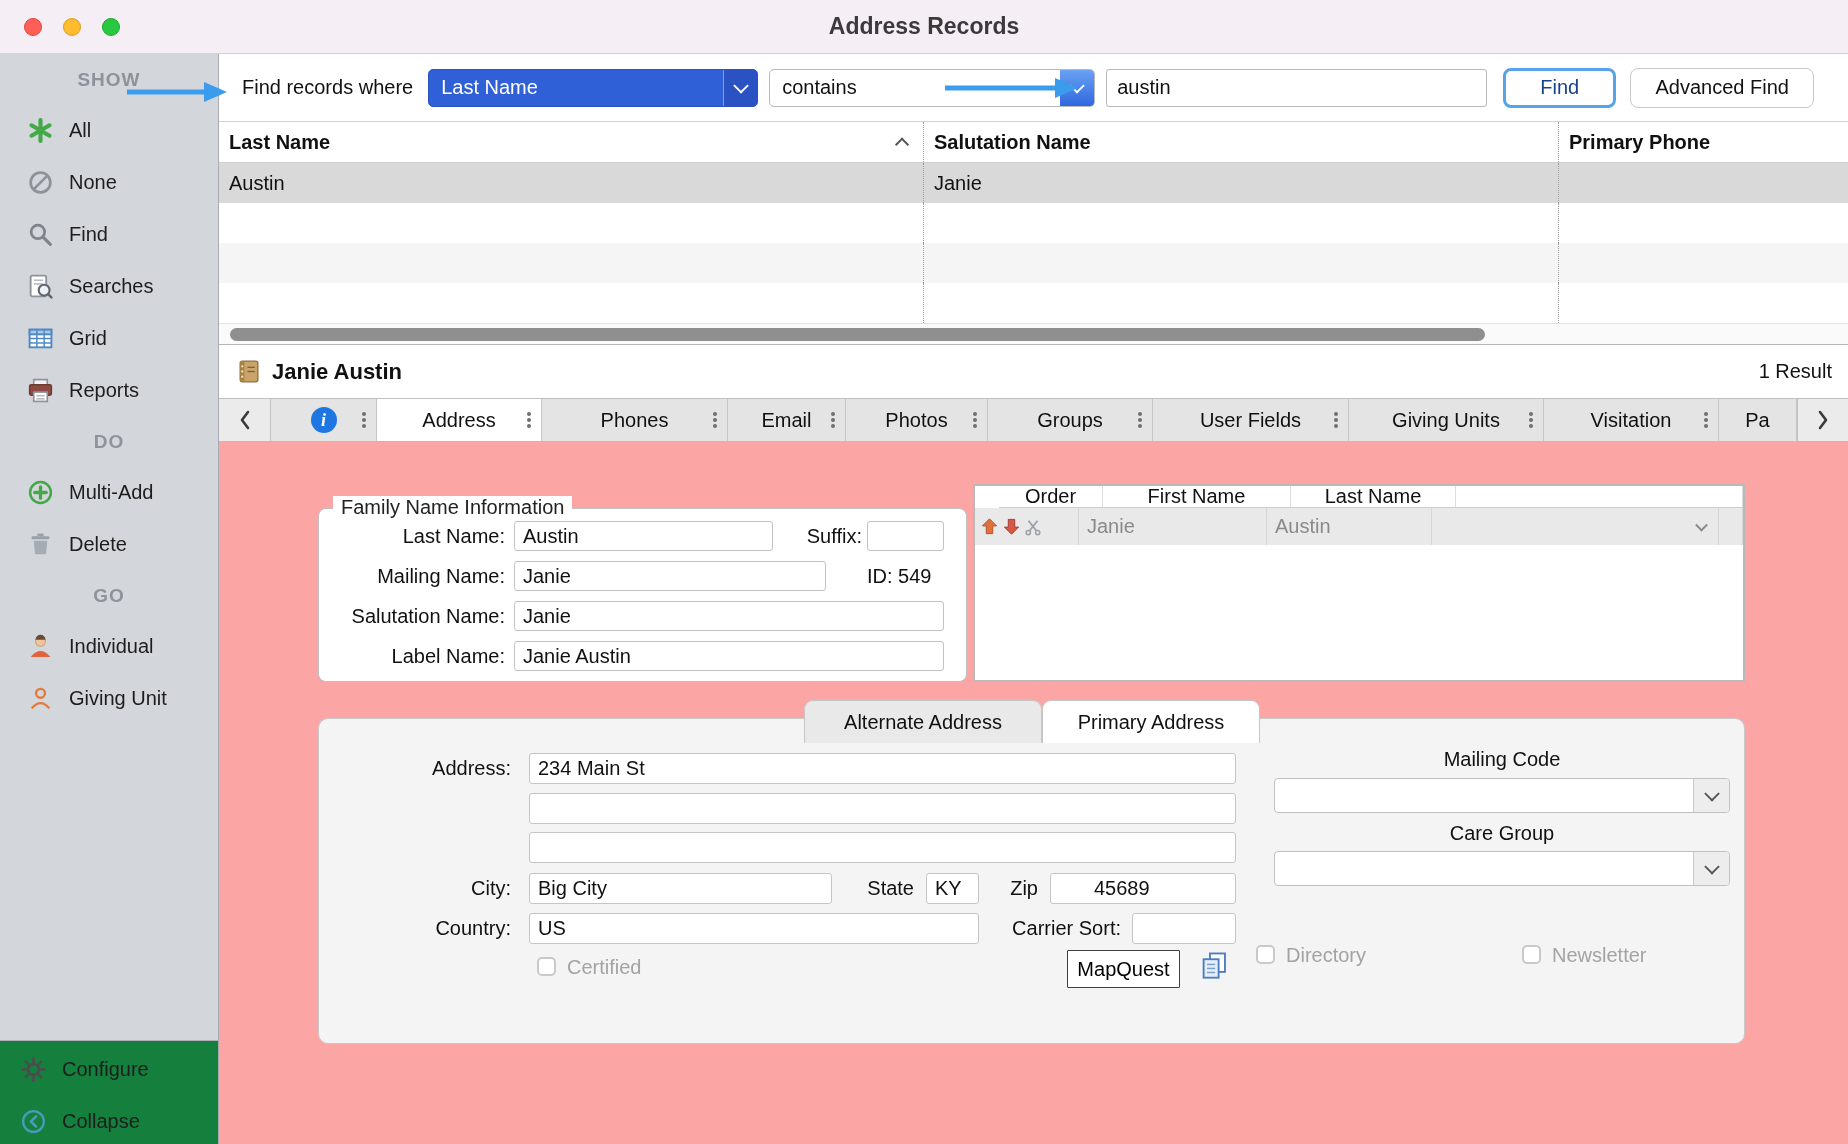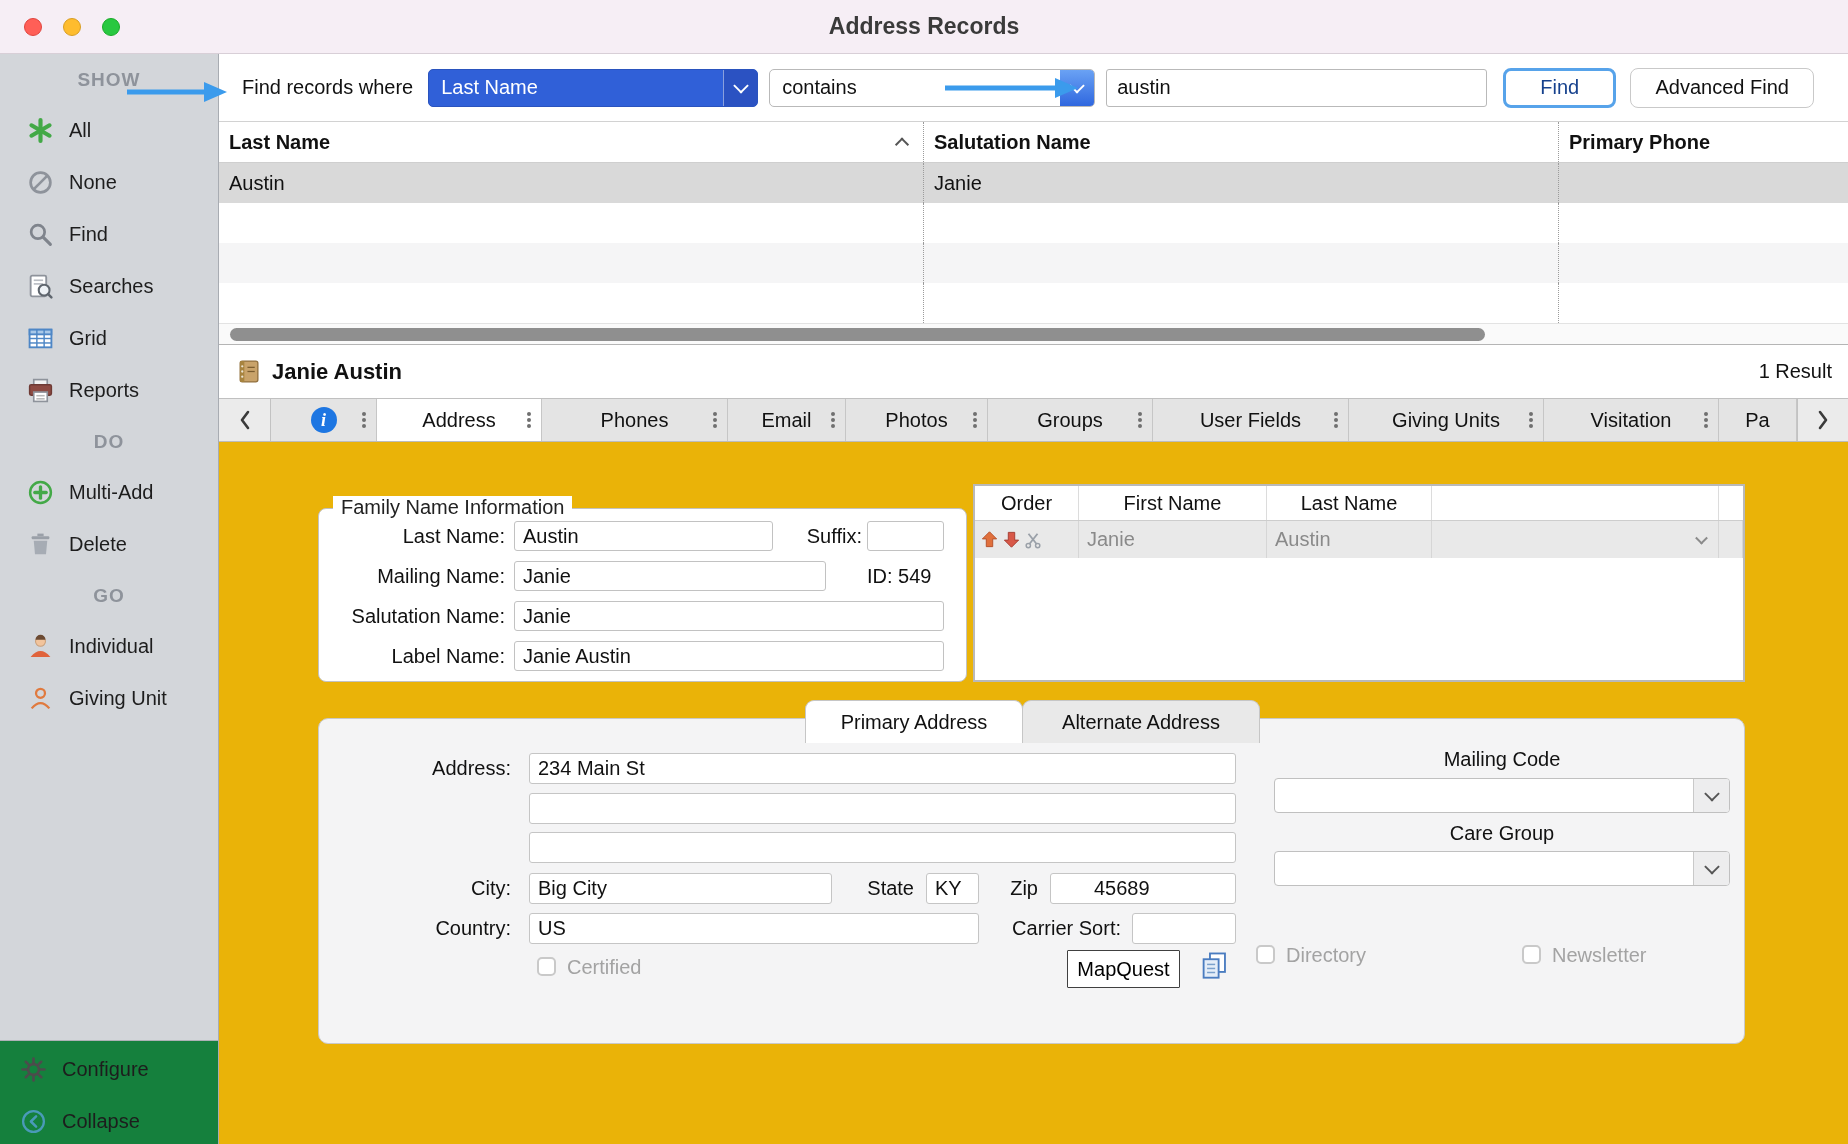--- a/index.html
+++ b/index.html
@@ -53,28 +53,28 @@
   .rec-count{margin-left:auto;font-size:20px;color:#111;}
   .tabbar{height:44px;background:#d5d5d5;border-top:1px solid #c0c0c0;border-bottom:1px solid #bcbcbc;display:flex;flex-shrink:0;}
   .tab-scroll{width:52px;background:#ebebeb;border-right:1px solid #c2c2c2;display:flex;align-items:center;justify-content:center;}
   .tab-scroll.right{width:51px;border-right:none;border-left:1px solid #c2c2c2;margin-left:auto;}
   .tab{position:relative;background:#e4e4e4;border-right:1px solid #c6c6c6;display:flex;align-items:center;justify-content:center;font-size:20px;color:#111;flex-shrink:0;}
   .tab.selected{background:#fff;}
   .tab-info{width:106px;}
   .info-i{width:26px;height:26px;border-radius:50%;background:#1d76e2;color:#fff;display:flex;align-items:center;justify-content:center;font-family:"Liberation Serif",serif;font-style:italic;font-weight:bold;font-size:18px;}
   .info-i::after{content:"i";}
   .dots{position:absolute;right:10px;top:50%;margin-top:-2px;width:4px;height:4px;border-radius:50%;background:#707070;box-shadow:0 -6px 0 #707070,0 6px 0 #707070;}
-  .form-area{flex:1;position:relative;background:#eab308;min-height:0;}
+  .form-area{flex:1;position:relative;background:#fca5a5;min-height:0;}
   .fieldset{position:absolute;left:99px;top:66px;width:649px;height:174px;border:1px solid #c2c2c2;border-radius:8px;background:#fff;}
   .legend{position:absolute;top:-13px;left:14px;background:#fff;padding:0 8px;font-size:20px;color:#222;}
   .flabel{position:absolute;text-align:right;font-size:20px;color:#111;height:30px;line-height:30px;white-space:nowrap;}
   .finput{position:absolute;height:30px;border:1px solid #c2c2c2;border-radius:3px;font-size:20px;padding:0 8px;font-family:inherit;color:#111;background:#fff;outline:none;}
   .ftext{position:absolute;font-size:20px;color:#111;height:30px;line-height:30px;}
   .members{position:absolute;left:754px;top:42px;width:772px;height:198px;border:2px solid #b9b9b9;background:#fff;}
-  .m-head{display:grid;grid-template-columns:104px 188px 165px 287px 1fr;height:35px;border-bottom:1px solid #cdcdcd;font-size:20px;background:#fff;}
+  .m-head{display:grid;grid-template-columns:104px 188px 165px 287px 1fr;height:22px;border-bottom:1px solid #cdcdcd;font-size:20px;background:#fff;margin-left:24px;}
   .m-hcell{display:flex;align-items:center;justify-content:center;border-right:1px solid #dcdcdc;overflow:hidden;}
   .m-row{display:grid;grid-template-columns:104px 188px 165px 287px 1fr;height:37px;background:#e9e9e9;font-size:20px;color:#8a8a8a;}
   .m-cell{display:flex;align-items:center;padding-left:8px;border-right:1px solid #d6d6d6;position:relative;overflow:hidden;}
   .m-order{gap:3px;padding-left:5px;}
   .m-chev{position:absolute;right:12px;top:50%;width:9px;height:9px;border-right:2px solid #8b8b8b;border-bottom:2px solid #8b8b8b;transform:translateY(-70%) rotate(45deg);}
   .addr-tabs{position:absolute;left:586px;top:258px;display:flex;z-index:2;}
   .addr-tab{height:43px;display:flex;align-items:center;justify-content:center;font-size:20px;border:1px solid #c6c6c6;border-bottom:none;border-radius:9px 9px 0 0;color:#111;}
   .addr-tab.primary{width:218px;background:#fff;}
   .addr-tab.alternate{width:238px;background:#e9e9e9;margin-left:-1px;}
   .addr-box{position:absolute;left:99px;top:276px;width:1427px;height:326px;background:#f4f4f5;border:1px solid #c9c9c9;border-radius:10px;}
@@ -398,22 +398,22 @@
           <div class="m-cell">Austin</div>
           <div class="m-cell">
             <span></span>
             <span class="m-chev"></span>
           </div>
           <div class="m-cell"></div>
         </div>
       </div>
 
       <div class="addr-tabs">
+        <div class="addr-tab alternate">Alternate Address</div>
         <div class="addr-tab primary">Primary Address</div>
-        <div class="addr-tab alternate">Alternate Address</div>
       </div>
 
       <div class="addr-box">
         <div class="alabel" style="left:0;top:34px;width:192px">Address:</div>
         <input class="ainput" style="left: 210px; top: 34px; width: 707px;" value="234 Main St">
         <input class="ainput" style="left: 210px; top: 74px; width: 707px;">
         <input class="ainput" style="left: 210px; top: 113px; width: 707px;">
         <div class="alabel" style="left:0;top:154px;width:192px">City:</div>
         <input class="ainput" style="left: 210px; top: 154px; width: 303px;" value="Big City">
         <div class="alabel" style="left:525px;top:154px;width:70px">State</div>

